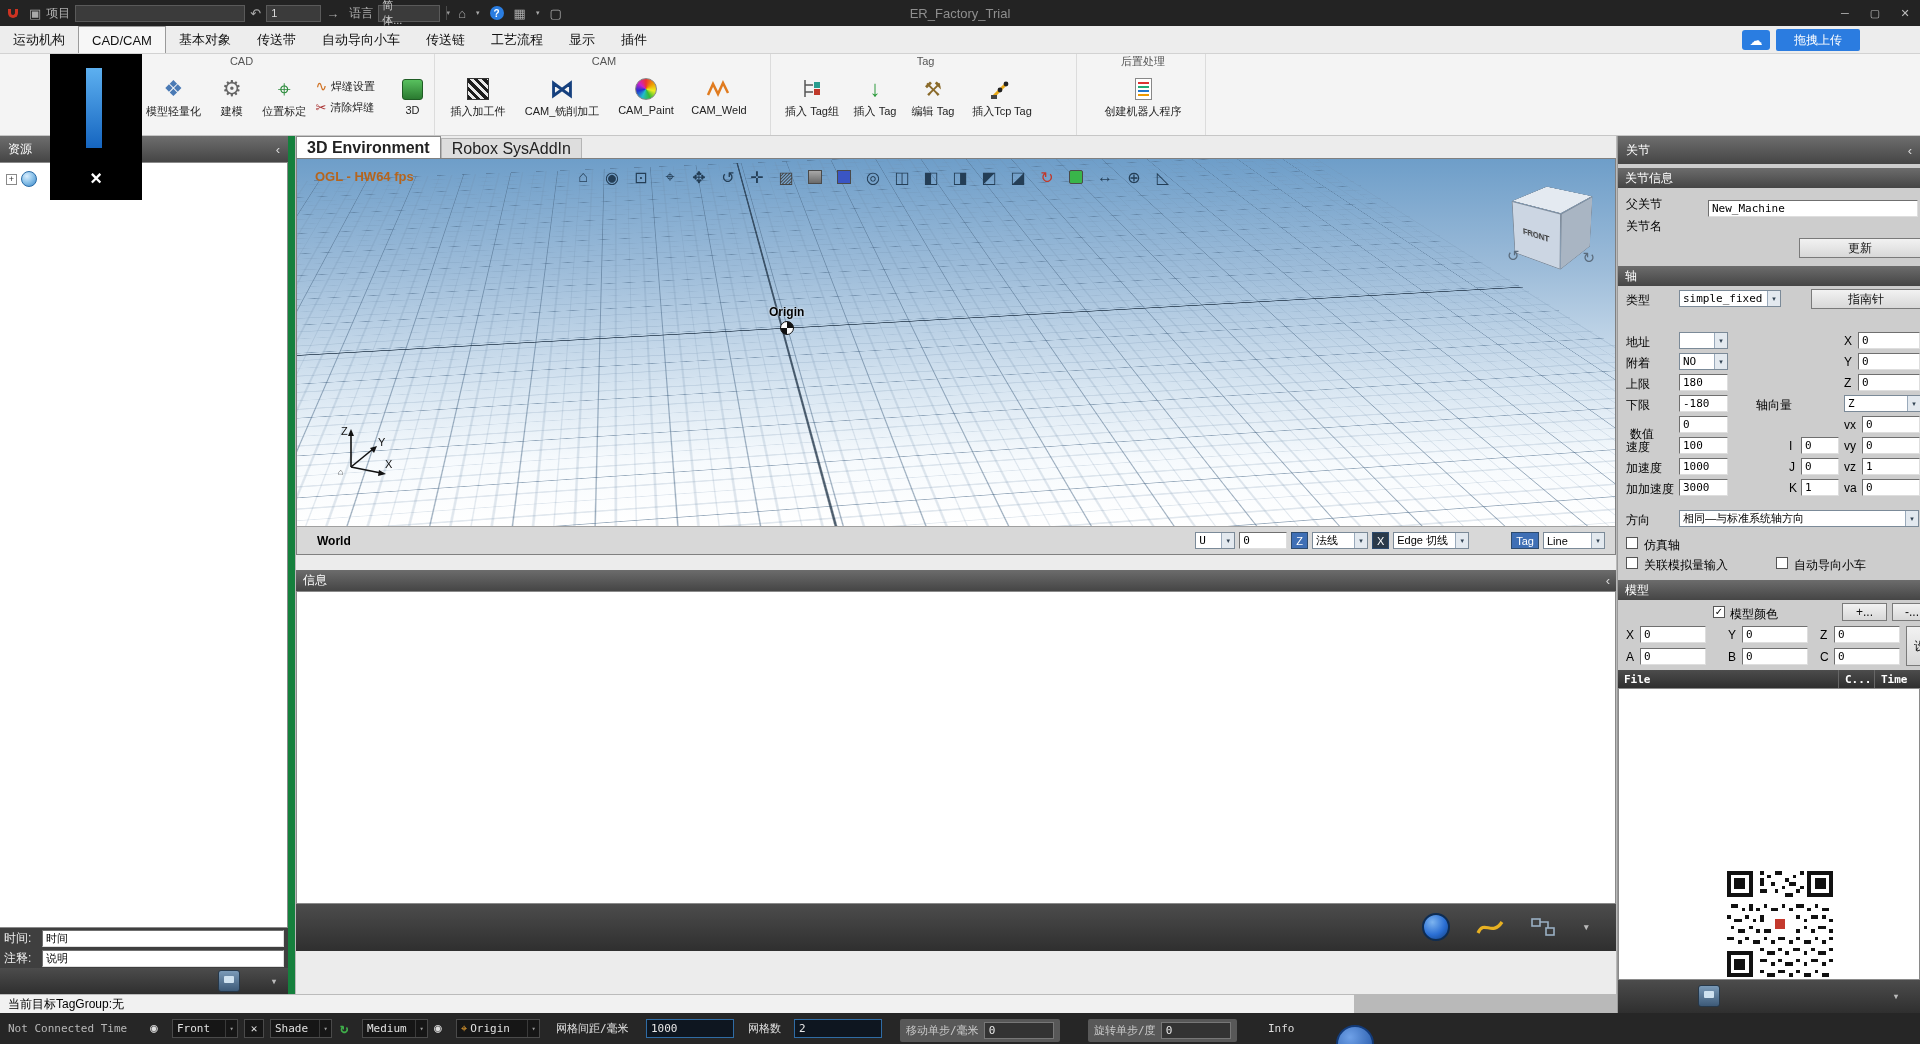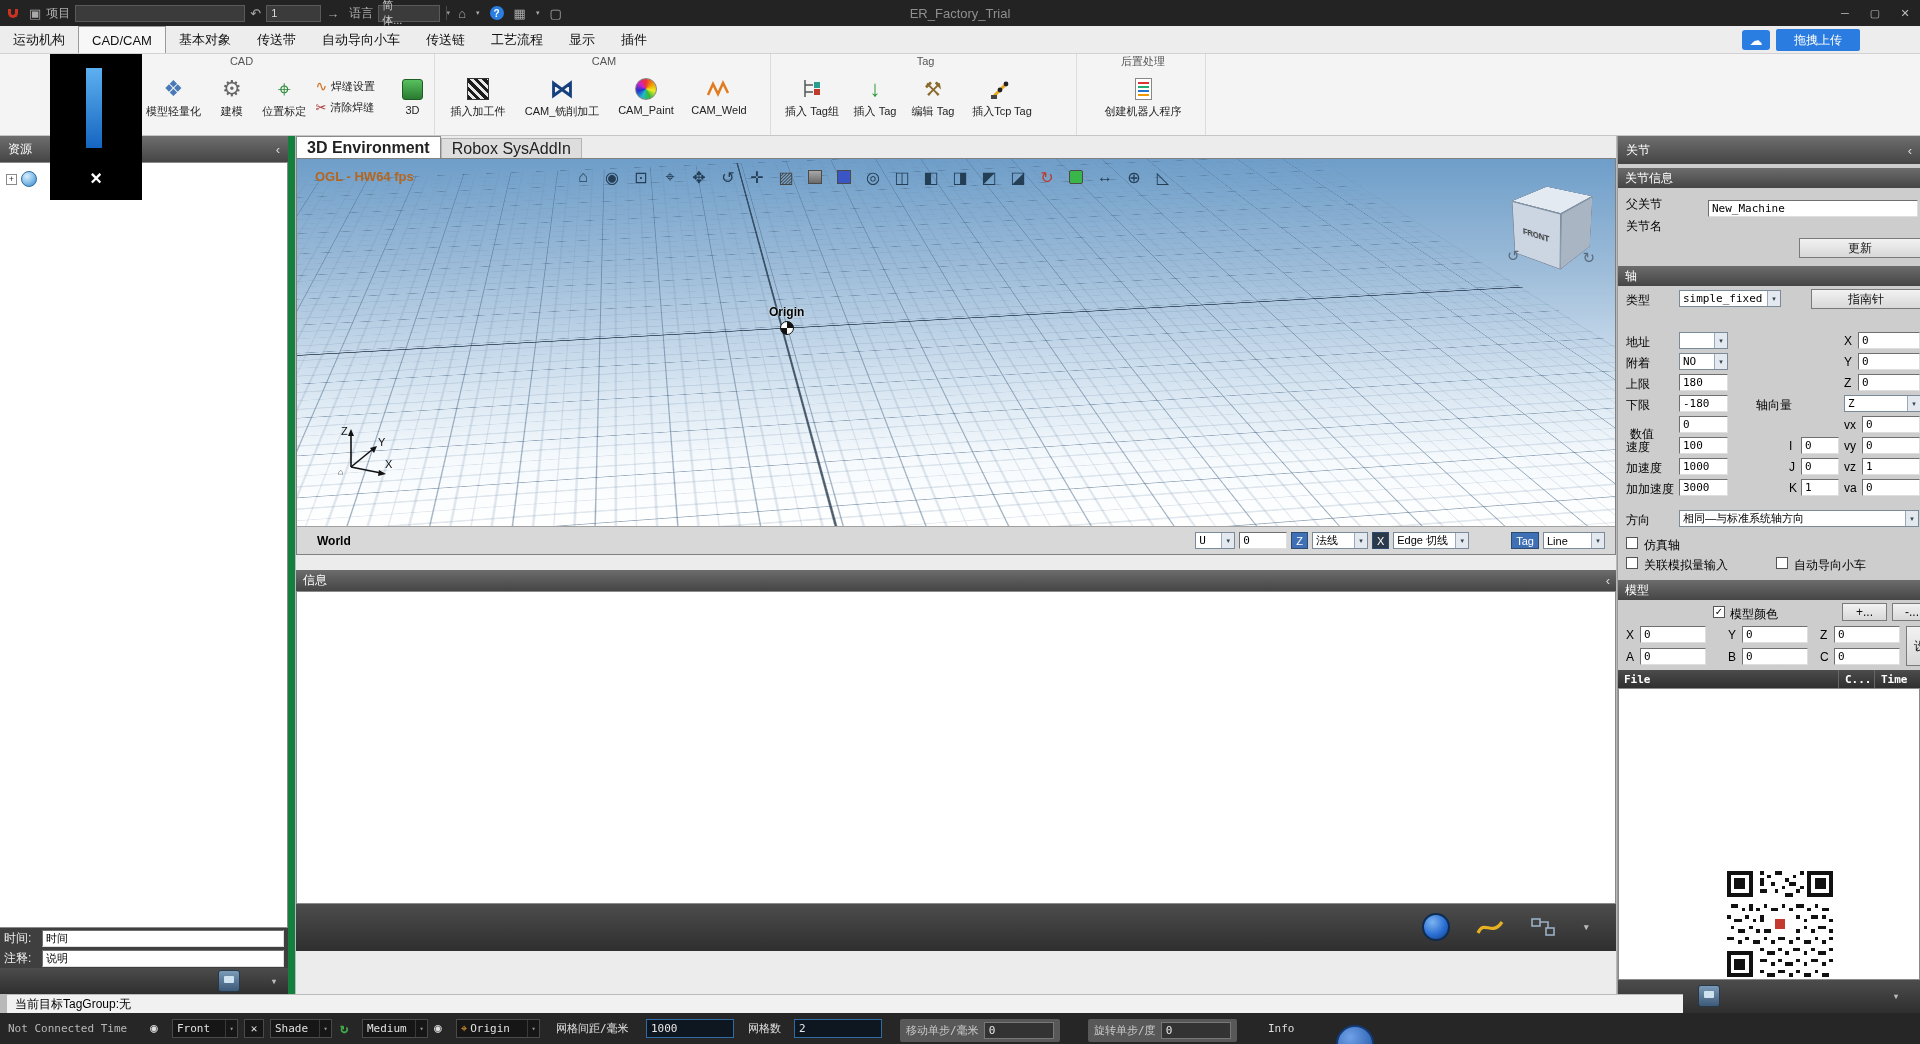--- a/index.html
+++ b/index.html
@@ -134,21 +134,21 @@
   .cbrow { position:relative; height:20px; }
   .cbrow .cb { position:absolute; top:3px; }
   .cbrow span.cblabel { position:absolute; top:3px; font-size:12px; }
   #file-hdr { height:18px; display:flex; align-items:center; color:#fff; font-family:"DejaVu Sans Mono",monospace; font-size:11px; }
   #file-hdr .fcol { padding:0 6px; height:100%; display:flex; align-items:center; }
   #file-body { flex:1; background:#fff; border:1px solid #8a8a8a; position:relative; }
   #qr { position:absolute; right:86px; bottom:2px; width:106px; height:106px; }
   #rp-toolbar { height:33px; position:relative; }
 
   
-  #statusrow { position:absolute; left:0; top:994px; width:1676px; height:19px; background:#f1f1f1; border-top:1px solid #bbb; display:flex; align-items:center;margin-left:7px; }
+  #statusrow { position:absolute; left:0; top:994px; width:1354px; height:19px; background:#f1f1f1; border-top:1px solid #bbb; display:flex; align-items:center; }
   #statusrow span { margin-left:8px; font-size:12px; color:#000; }
   #bottombar { position:absolute; left:0; top:1013px; width:1920px; height:31px; background:#262626; font-family:"DejaVu Sans Mono",monospace; color:#c8c8c8; font-size:11px; }
   #bottombar > * { position:absolute; top:6px; }
   .bb-dd { background:#161616; border:1px solid #4a4a4a; height:19px; color:#e0e0e0; display:inline-flex; align-items:stretch; font-size:11px; }
   .bb-dd .val { flex:1; display:flex; align-items:center; padding:0 4px; white-space:nowrap; }
   .bb-dd .arr { width:12px; display:flex; align-items:center; justify-content:center; font-size:7px; color:#999; border-left:1px solid #3a3a3a; }
   .bb-input { background:#0e1620; border:1px solid #2f6ca5; height:19px; color:#e8e8e8; font-family:inherit; font-size:11px; padding:0 4px; }
   .bb-label { color:#e0e0e0; line-height:19px; }
   .bb-chip { background:#585858; border-radius:2px; height:23px; top:4px; display:flex; align-items:center; gap:5px; padding:0 6px; }
   .bb-chip .bb-input { background:#333; border:1px solid #777; height:17px; }

